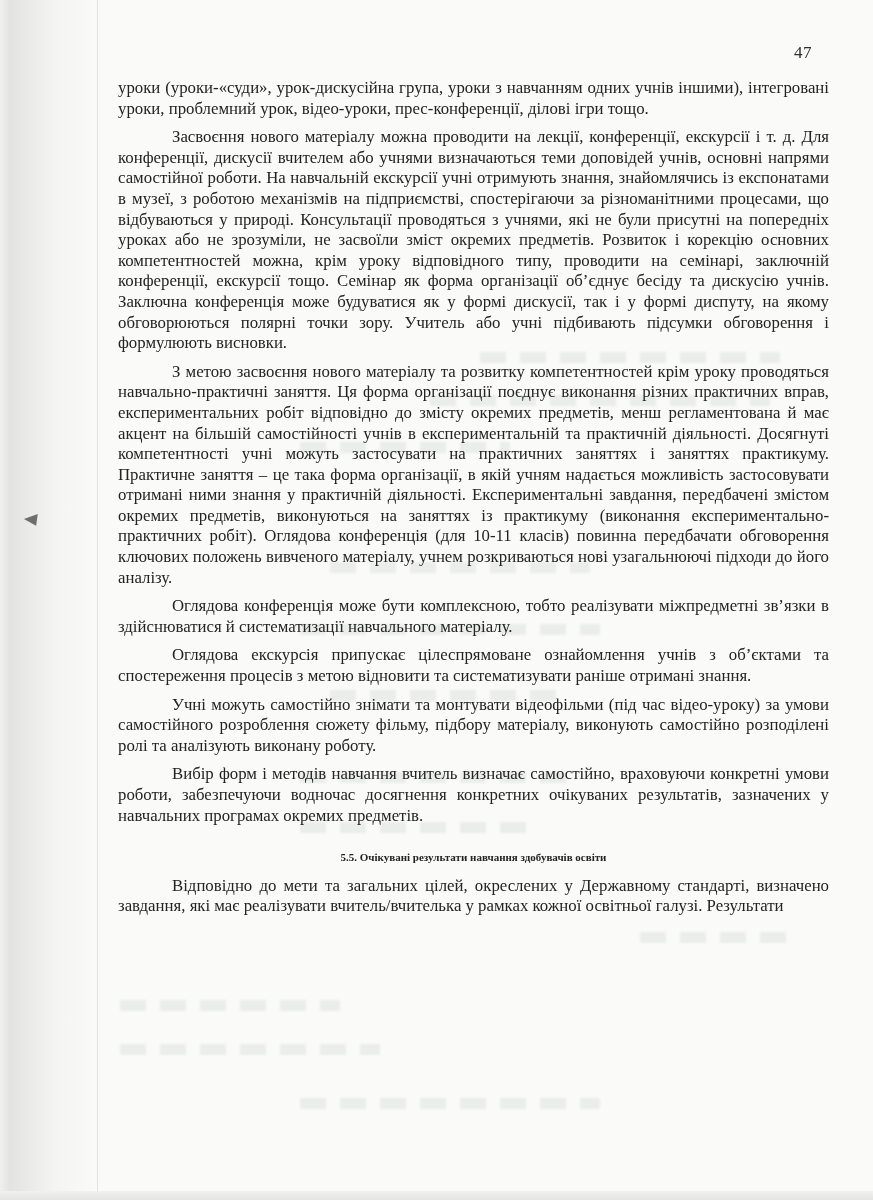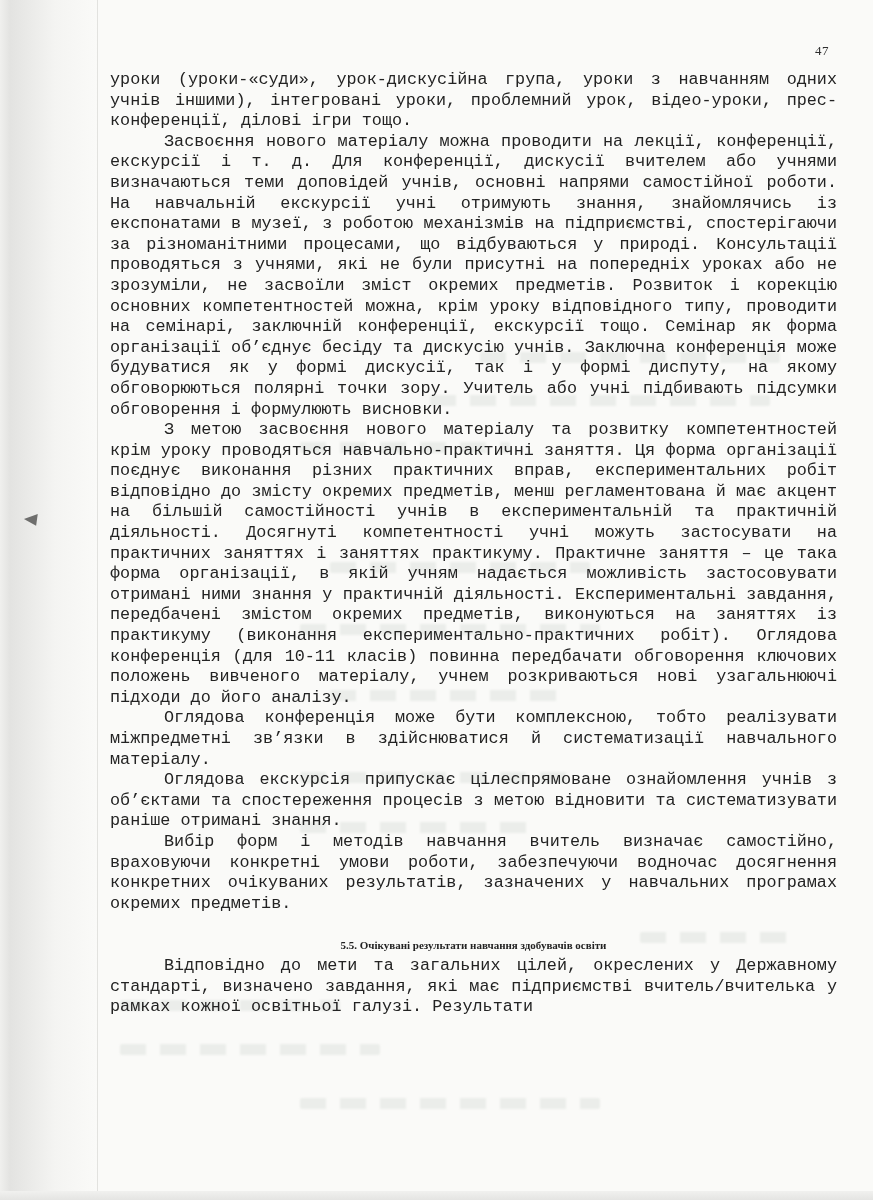--- a/index.html
+++ b/index.html
@@ -50,28 +50,28 @@
     position:absolute;height:11px;border-radius:2px;
     background:repeating-linear-gradient(90deg,
       rgba(124,143,128,0.22) 0 26px,
       rgba(124,143,128,0) 26px 40px);
     filter:blur(1.3px);
     opacity:.55;
     pointer-events:none;
   }
   .page-number{
     position:absolute;top:43px;left:794px;
-    font-size:13px;color:#2e2e2e;letter-spacing:.5px;margin-left:21px;
+    font-size:17px;color:#2e2e2e;letter-spacing:.5px;
   }
   .content{
     position:absolute;left:110px;top:70px;width:727px;
     font-size:16.8px;line-height:20.6px;color:var(--ink);
     text-align:justify;
   }
-  .content p{margin:0;text-indent:54px;font-family:Liberation Mono, monospace;}
+  .content p{margin:8px;text-indent:54px;}
   .content p.noindent{text-indent:0;}
   .content h3{
     margin:21px 0 0 0;
     font-size:11px;font-weight:bold;
     text-align:center;text-indent:0;
     color:var(--ink);
   }
 </style>
 </head>
 <body>
@@ -97,18 +97,19 @@
   <div class="ghost" style="left:300px;top:1098px;width:300px;"></div>
 
   <div class="page-number">47</div>
 
   <div class="content">
     <p class="noindent">уроки (уроки-«суди», урок-дискусійна група, уроки з навчанням одних учнів іншими), інтегровані уроки, проблемний урок, відео-уроки, прес-конференції, ділові ігри тощо.</p>
     <p>Засвоєння нового матеріалу можна проводити на лекції, конференції, екскурсії і т. д. Для конференції, дискусії вчителем або учнями визначаються теми доповідей учнів, основні напрями самостійної роботи. На навчальній екскурсії учні отримують знання, знайомлячись із експонатами в музеї, з роботою механізмів на підприємстві, спостерігаючи за різноманітними процесами, що відбуваються у природі. Консультації проводяться з учнями, які не були присутні на попередніх уроках або не зрозуміли, не засвоїли зміст окремих предметів. Розвиток і корекцію основних компетентностей можна, крім уроку відповідного типу, проводити на семінарі, заключній конференції, екскурсії тощо. Семінар як форма організації об’єднує бесіду та дискусію учнів. Заключна конференція може будуватися як у формі дискусії, так і у формі диспуту, на якому обговорюються полярні точки зору. Учитель або учні підбивають підсумки обговорення і формулюють висновки.</p>
     <p>З метою засвоєння нового матеріалу та розвитку компетентностей крім уроку проводяться навчально-практичні заняття. Ця форма організації поєднує виконання різних практичних вправ, експериментальних робіт відповідно до змісту окремих предметів, менш регламентована й має акцент на більшій самостійності учнів в експериментальній та практичній діяльності. Досягнуті компетентності учні можуть застосувати на практичних заняттях і заняттях практикуму. Практичне заняття – це така форма організації, в якій учням надається можливість застосовувати отримані ними знання у практичній діяльності. Експериментальні завдання, передбачені змістом окремих предметів, виконуються на заняттях із практикуму (виконання експериментально-практичних робіт). Оглядова конференція (для 10-11 класів) повинна передбачати обговорення ключових положень вивченого матеріалу, учнем розкриваються нові узагальнюючі підходи до його аналізу.</p>
     <p>Оглядова конференція може бути комплексною, тобто реалізувати міжпредметні зв’язки в здійснюватися й систематизації навчального матеріалу.</p>
     <p>Оглядова екскурсія припускає цілеспрямоване ознайомлення учнів з об’єктами та спостереження процесів з метою відновити та систематизувати раніше отримані знання.</p>
+    <p>Учні можуть самостійно знімати та монтувати відеофільми (під час відео-уроку) за умови самостійного розроблення сюжету фільму, підбору матеріалу, виконують самостійно розподілені ролі та аналізують виконану роботу.</p>
     <p>Вибір форм і методів навчання вчитель визначає самостійно, враховуючи конкретні умови роботи, забезпечуючи водночас досягнення конкретних очікуваних результатів, зазначених у навчальних програмах окремих предметів.</p>
     <h3>5.5. Очікувані результати навчання здобувачів освіти</h3>
-    <p>Відповідно до мети та загальних цілей, окреслених у Державному стандарті, визначено завдання, які має підприємстві вчитель/вчителька у рамках кожної освітньої галузі. Результати</p>
+    <p>Відповідно до мети та загальних цілей, окреслених у Державному стандарті, визначено завдання, які має реалізувати вчитель/вчителька у рамках кожної освітньої галузі. Результати</p>
   </div>
 
 </div>
 
 </body></html>

